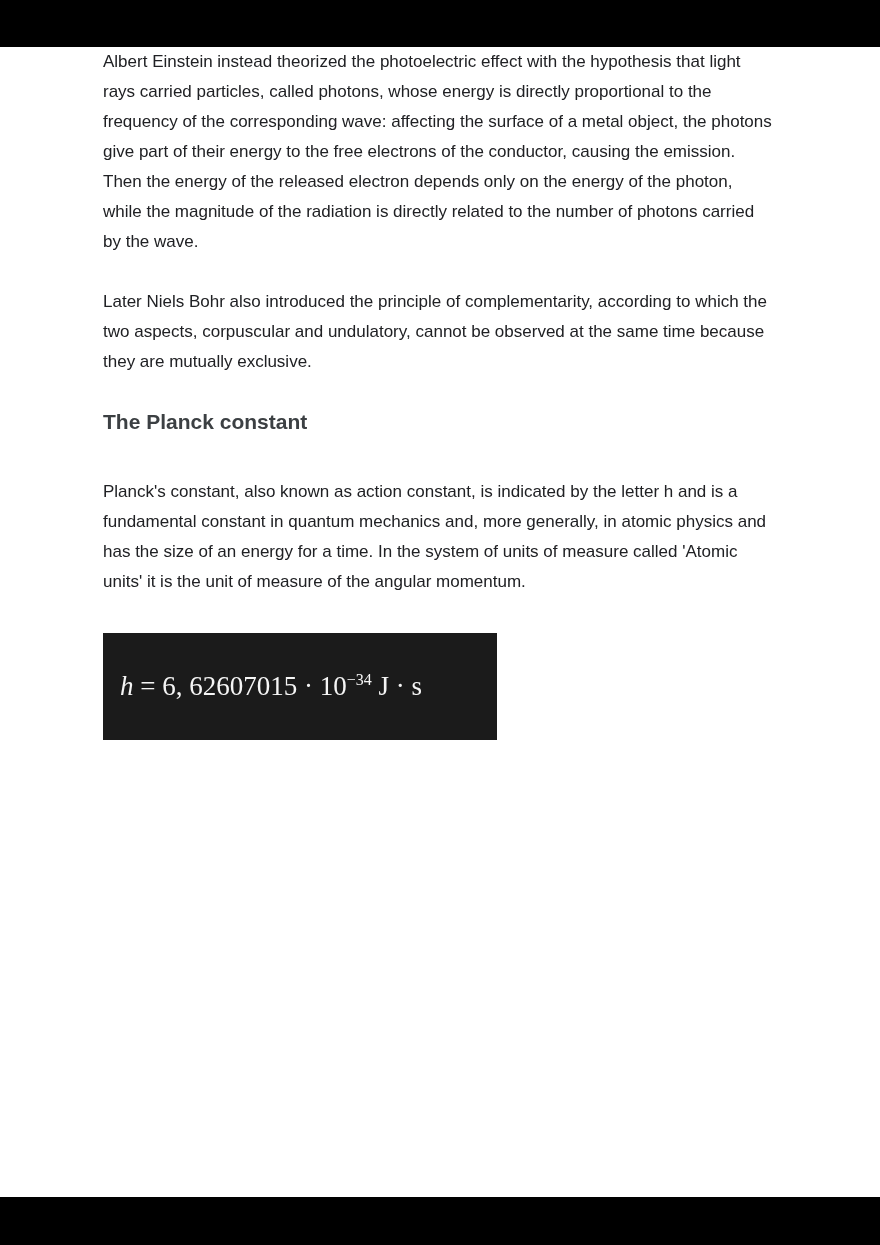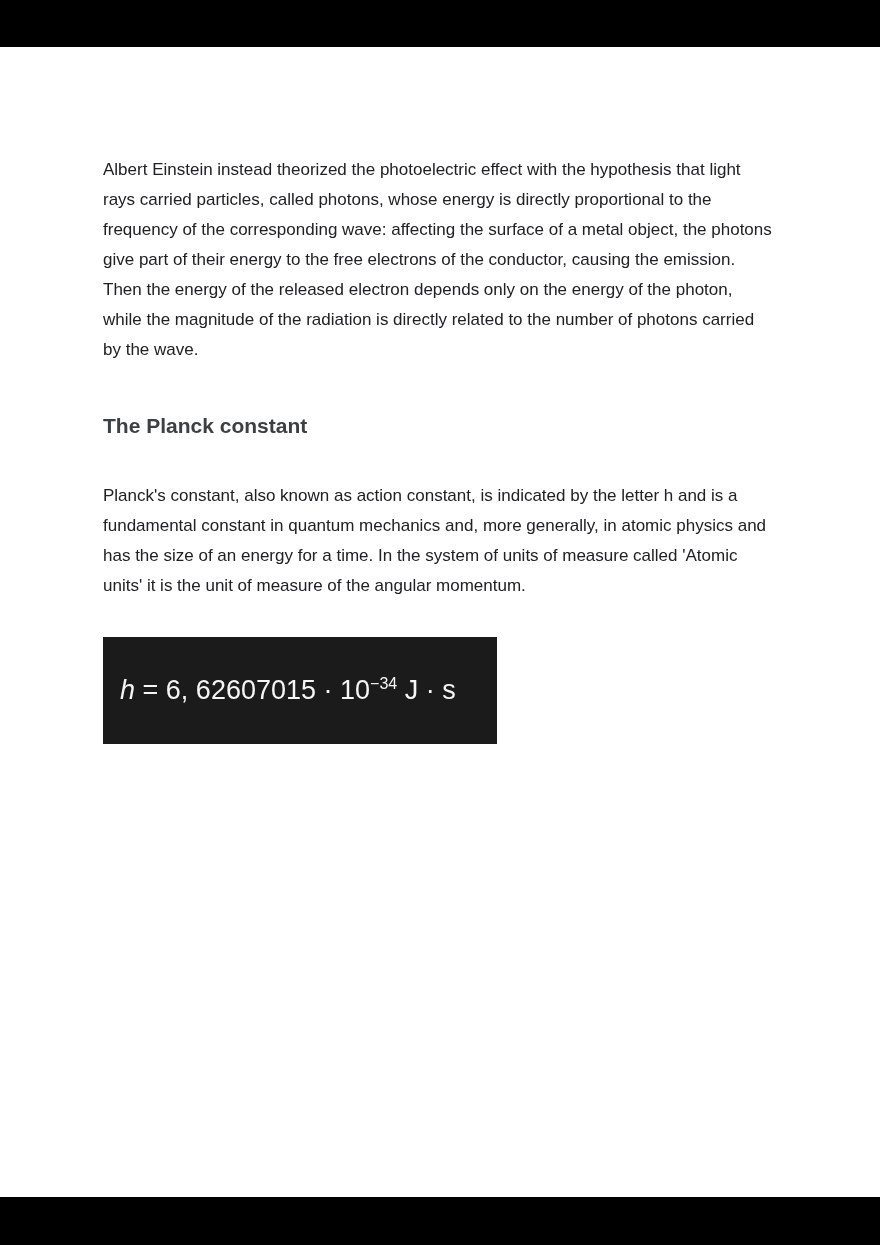--- a/index.html
+++ b/index.html
@@ -18,46 +18,45 @@
     width: 100%;
     background: var(--bar-color, #000000);
   }
   .bar.top { top: 0; height: 47px; }
   .bar.bottom { bottom: 0; height: 48px; }
   .content {
     position: absolute;
     top: 47px;
     left: 103px;
     width: 670px;
-    padding-top: 108px;
   }
   p.body-text {
     font-size: 17px;
     line-height: 30px;
     margin: 0 0 30px 0;
     color: var(--body-text, #202124);
   }
   h2.section-heading {
     font-size: 21px;
     line-height: 26px;
     font-weight: 700;
-    margin: 48px 0 42px 0;
+    margin: 32px 0 42px 0;
     color: var(--heading-color, #3c4043);
   }
   .formula-block {
     margin-top: 36px;
     width: 394px;
     height: 107px;
     background: var(--formula-background, #1b1b1b);
     display: flex;
     align-items: center;
     padding-left: 17px;
   }
   .formula {
-    font-family: Liberation Sans, sans-serif;
+    font-family: Liberation Serif, serif;
     font-size: 27px;
     color: var(--formula-text, #f5f5f5);
     white-space: nowrap;
   }
   .formula .var { font-style: italic; }
   .formula sup {
     font-size: 16px;
     vertical-align: super;
     line-height: 0;
   }
@@ -65,20 +64,21 @@
 </head>
 <body style="--bar-color: #000000; --body-text: #202124; --heading-color: #3c4043; --formula-background: #1b1b1b; --formula-text: #f5f5f5;">
 
 <div class="bar top"></div>
 
 <main class="content">
 
   <p class="body-text">Albert Einstein instead theorized the photoelectric effect with the hypothesis that light rays carried particles, called photons, whose energy is directly proportional to the frequency of the corresponding wave: affecting the surface of a metal object, the photons give part of their energy to the free electrons of the conductor, causing the emission. Then the energy of the released electron depends only on the energy of the photon, while the magnitude of the radiation is directly related to the number of photons carried by the wave.</p>
 
 
+  <p class="body-text">Later Niels Bohr also introduced the principle of complementarity, according to which the two aspects, corpuscular and undulatory, cannot be observed at the same time because they are mutually exclusive.</p>
 
   <h2 class="section-heading">The Planck constant</h2>
 
   <p class="body-text">Planck's constant, also known as action constant, is indicated by the letter h and is a fundamental constant in quantum mechanics and, more generally, in atomic physics and has the size of an energy for a time. In the system of units of measure called 'Atomic units' it is the unit of measure of the angular momentum.</p>
 
 
   <div class="formula-block">
     <span class="formula">
       <span class="var">h</span>
       <span>=</span>

